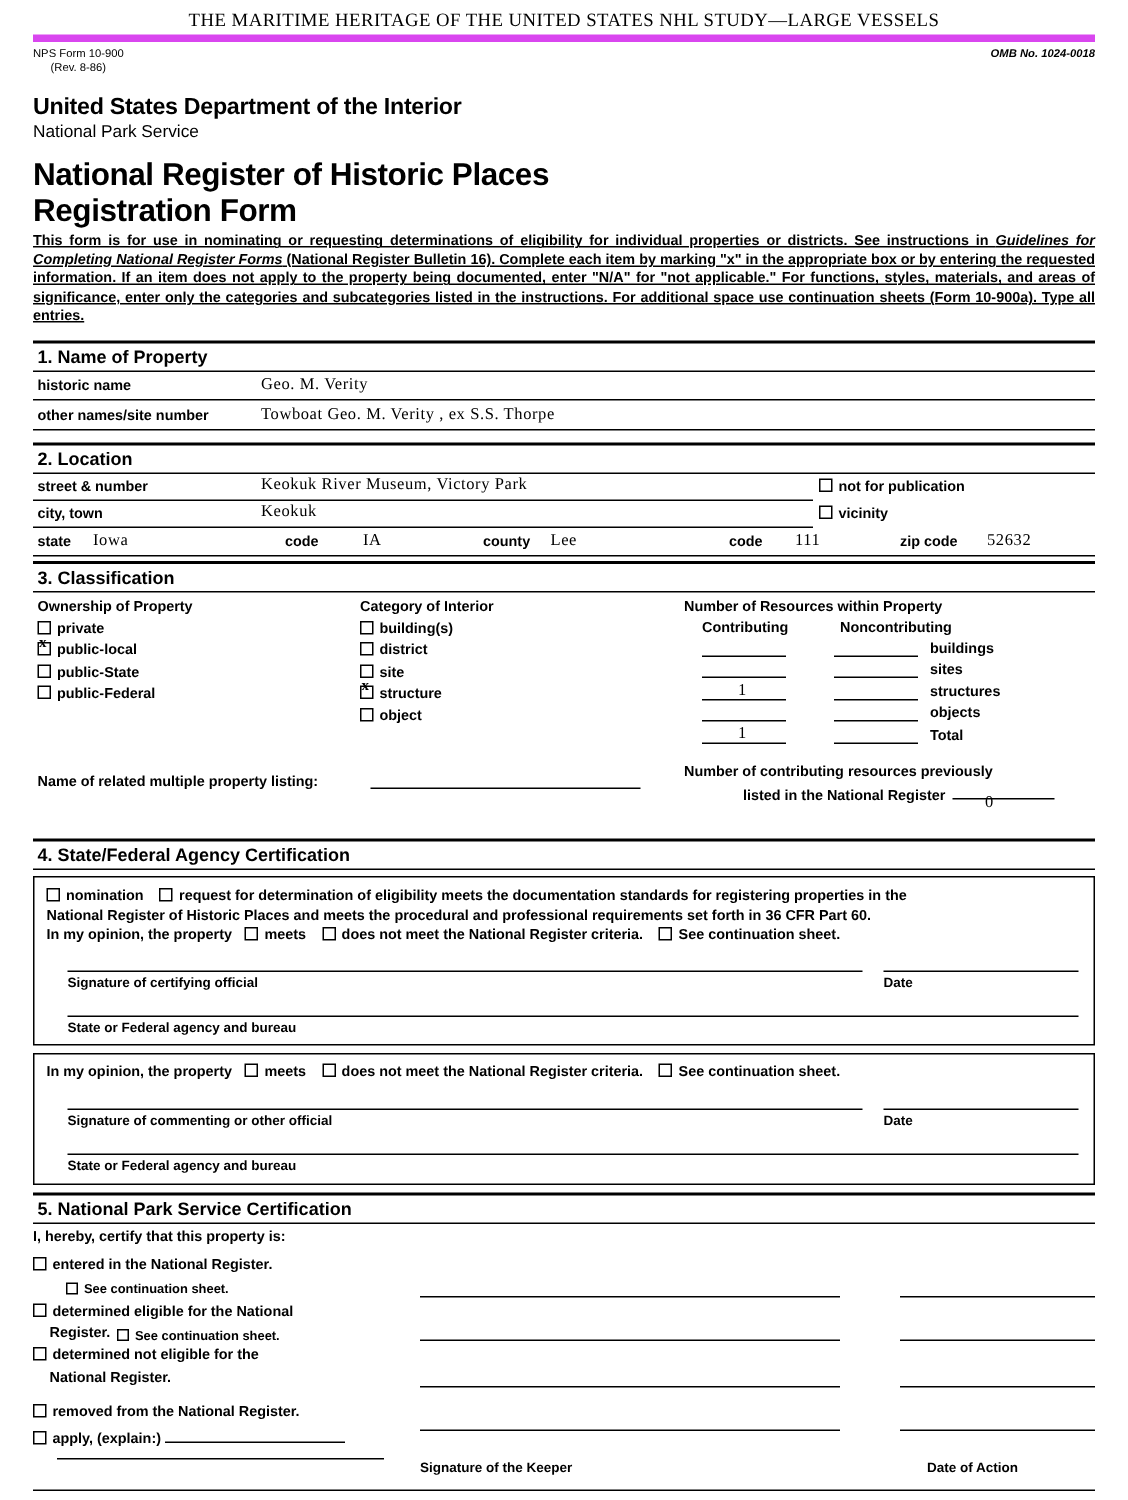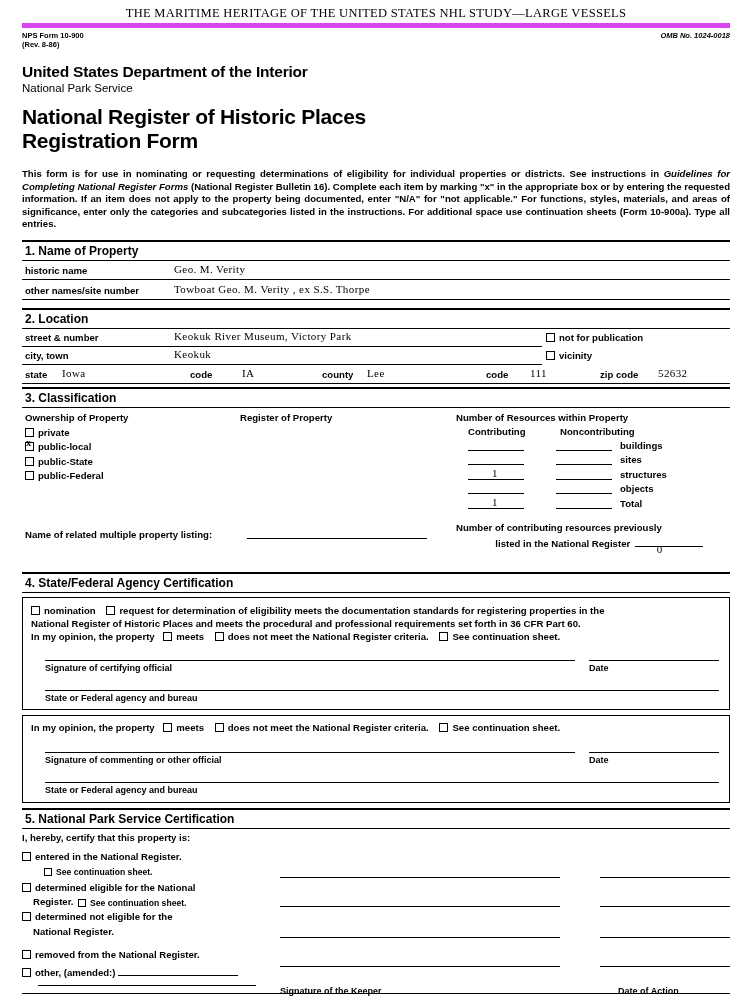--- a/index.html
+++ b/index.html
@@ -17,35 +17,36 @@
     font-family:Liberation Serif, serif;
     font-size:12.5px;
     letter-spacing:0.3px;
     padding-top:6px;
     padding-bottom:2px;
     border-bottom:5px solid #d946ef;
     font-variant:small-caps;
   }
 
   .formhdr { display:flex; justify-content:space-between; align-items:flex-start; margin-top:3px; }
-  .formhdr .left { font-size:7.5px; font-weight:bold; line-height:1.25; }
+  .formhdr .left { font-size:7.5px; font-weight:normal; line-height:1.25;text-align:center; }
   .formhdr .right { font-size:7.5px; font-weight:bold; font-style:italic; }
 
   .agency { margin-top:13px; }
   .agency .l1 { font-size:15.5px; font-weight:bold; letter-spacing:-0.2px; }
   .agency .l2 { font-size:11.5px; margin-top:1px; }
 
   .bigtitle { margin-top:11px; font-size:21px; font-weight:bold; line-height:1.16; letter-spacing:-0.3px; }
 
   .intro {
-    margin-top:15px;
+    margin-top:2px;
     font-size:9.6px;
     line-height:1.30;
     font-weight:bold;
     text-align:justify;
+    text-decoration:underline;
   }
   .intro i { font-style:italic; }
 
   .sechead {
     margin-top:9px;
     border-top:2.5px solid #000;
     border-bottom:1px solid #000;
     font-size:12px;
     font-weight:bold;
     padding:2px 0 2px 3px;
@@ -176,21 +177,28 @@
       <div class="lbl">Ownership of Property</div>
       <div style="margin-top:3px;">
         <div class="cbrow"><span class="cb"></span><span>private</span></div>
         <div class="cbrow"><span class="cb checked"></span><span>public-local</span></div>
         <div class="cbrow"><span class="cb"></span><span>public-State</span></div>
         <div class="cbrow"><span class="cb"></span><span>public-Federal</span></div>
       </div>
     </div>
 
     <div style="position:absolute;left:218px;top:4px;width:210px;">
-      <div class="lbl">Register of Property</div>
+      <div class="lbl">Category of Interior</div>
+      <div style="margin-top:3px;">
+        <div class="cbrow"><span class="cb"></span><span>building(s)</span></div>
+        <div class="cbrow"><span class="cb"></span><span>district</span></div>
+        <div class="cbrow"><span class="cb"></span><span>site</span></div>
+        <div class="cbrow"><span class="cb checked"></span><span>structure</span></div>
+        <div class="cbrow"><span class="cb"></span><span>object</span></div>
+      </div>
     </div>
 
     <div style="position:absolute;left:434px;top:4px;width:280px;">
       <div class="lbl">Number of Resources within Property</div>
       <div style="position:relative;margin-top:3px;height:14px;">
         <span class="lbl" style="position:absolute;left:12px;">Contributing</span>
         <span class="lbl" style="position:absolute;left:104px;">Noncontributing</span>
       </div>
 
       <div style="position:relative;height:14.5px;">
@@ -313,21 +321,21 @@
     </div>
     <div class="cbrow" style="position:absolute;left:11px;top:96px;">
       <span>National Register.</span>
     </div>
 
     <div class="cbrow" style="position:absolute;left:0px;top:119px;">
       <span class="cb"></span><span>removed from the National Register.</span>
     </div>
 
     <div class="cbrow" style="position:absolute;left:0px;top:137px;">
-      <span class="cb"></span><span>other, (amended:)</span>
+      <span class="cb"></span><span>apply, (explain:)</span>
       <span style="display:inline-block;width:120px;border-bottom:1px solid #000;"></span>
     </div>
     <div style="position:absolute;left:16px;top:156px;width:218px;border-bottom:1px solid #000;"></div>
 
     <div style="position:absolute;left:258px;top:48px;width:280px;border-bottom:1px solid #000;"></div>
     <div style="position:absolute;left:578px;top:48px;width:130px;border-bottom:1px solid #000;"></div>
 
     <div style="position:absolute;left:258px;top:77px;width:280px;border-bottom:1px solid #000;"></div>
     <div style="position:absolute;left:578px;top:77px;width:130px;border-bottom:1px solid #000;"></div>
 

